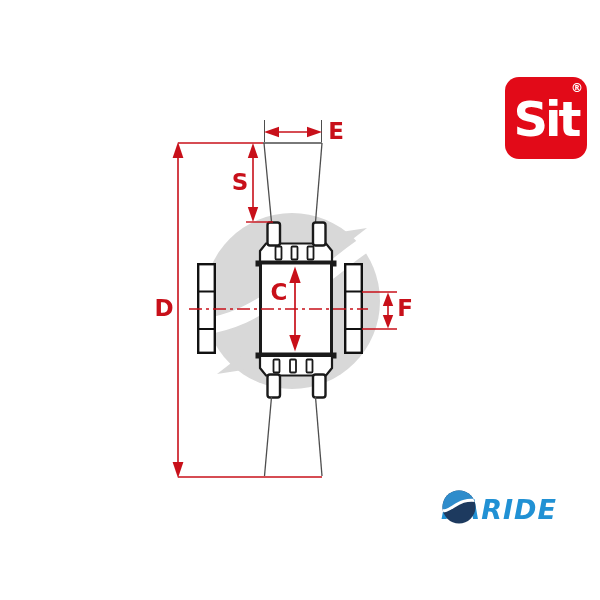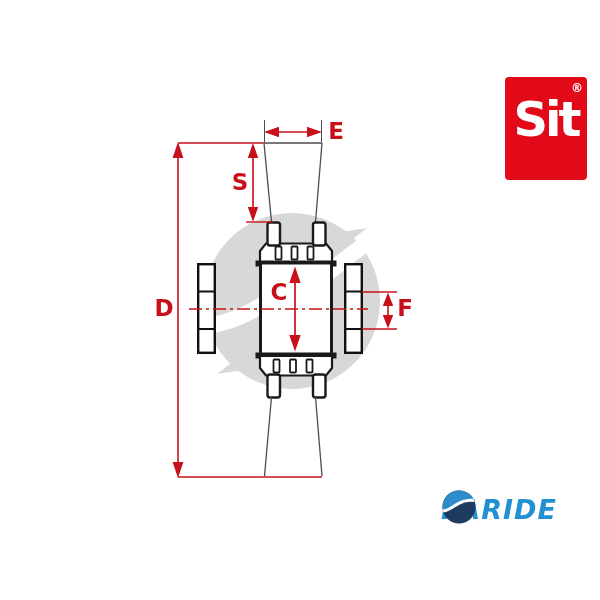--- a/index.html
+++ b/index.html
@@ -6,22 +6,22 @@
   .canvas{
     position:relative;width:600px;height:600px;background:#ffffff;overflow:hidden;
     font-family:"DejaVu Sans", sans-serif;
   }
   .canvas svg{position:absolute;left:0;top:0;}
   .dim-label{
     position:absolute;width:26px;text-align:center;
     color:#c8101a;font-weight:bold;font-size:23px;line-height:1;
   }
   .sit-logo{
-    position:absolute;left:505px;top:77px;width:82px;height:103px;
-    background:#e20a18;border-radius:4px;
+    position:absolute;left:505px;top:77px;width:82px;height:82px;
+    background:#e20a18;border-radius:14px;
   }
   .sit-logo .sit-text{
     position:absolute;left:0;top:0;width:82px;height:82px;
     display:flex;align-items:center;justify-content:center;
     color:#ffffff;font-weight:bold;font-size:48px;letter-spacing:-3px;
     padding-top:2px;box-sizing:border-box;
   }
   .sit-logo .sit-reg{
     position:absolute;top:4px;right:4px;color:#ffffff;font-size:12px;font-weight:bold;
   }

